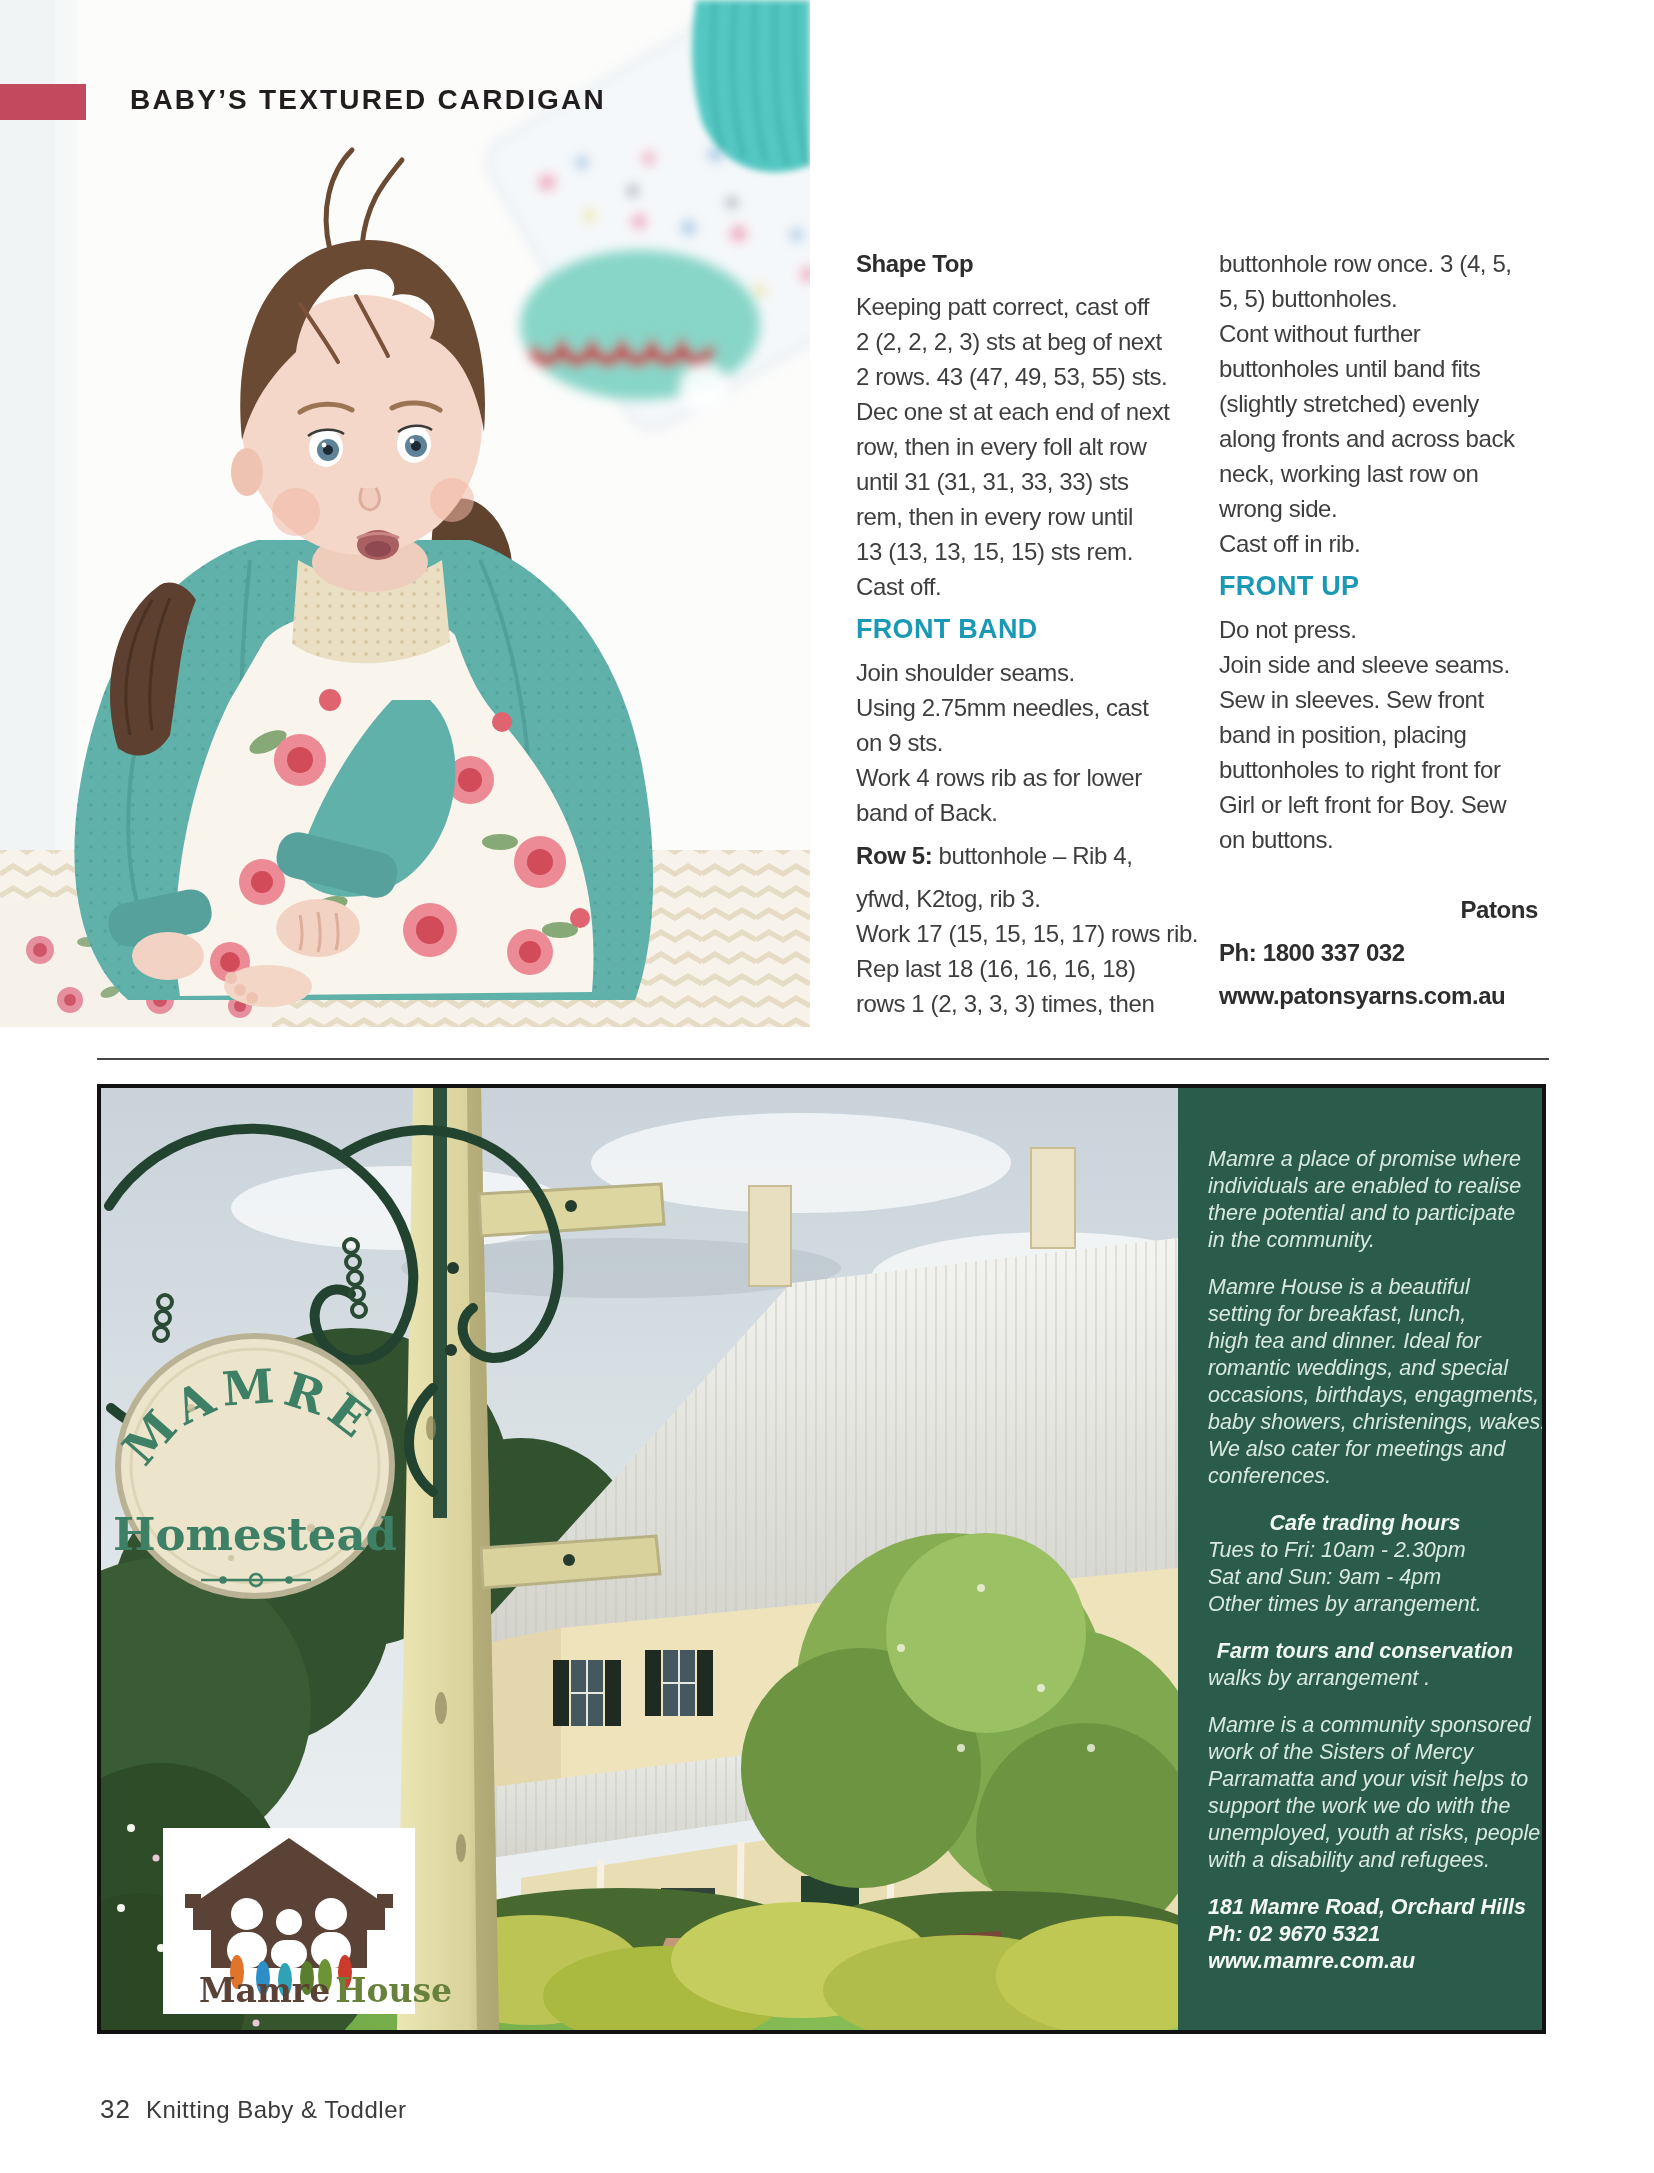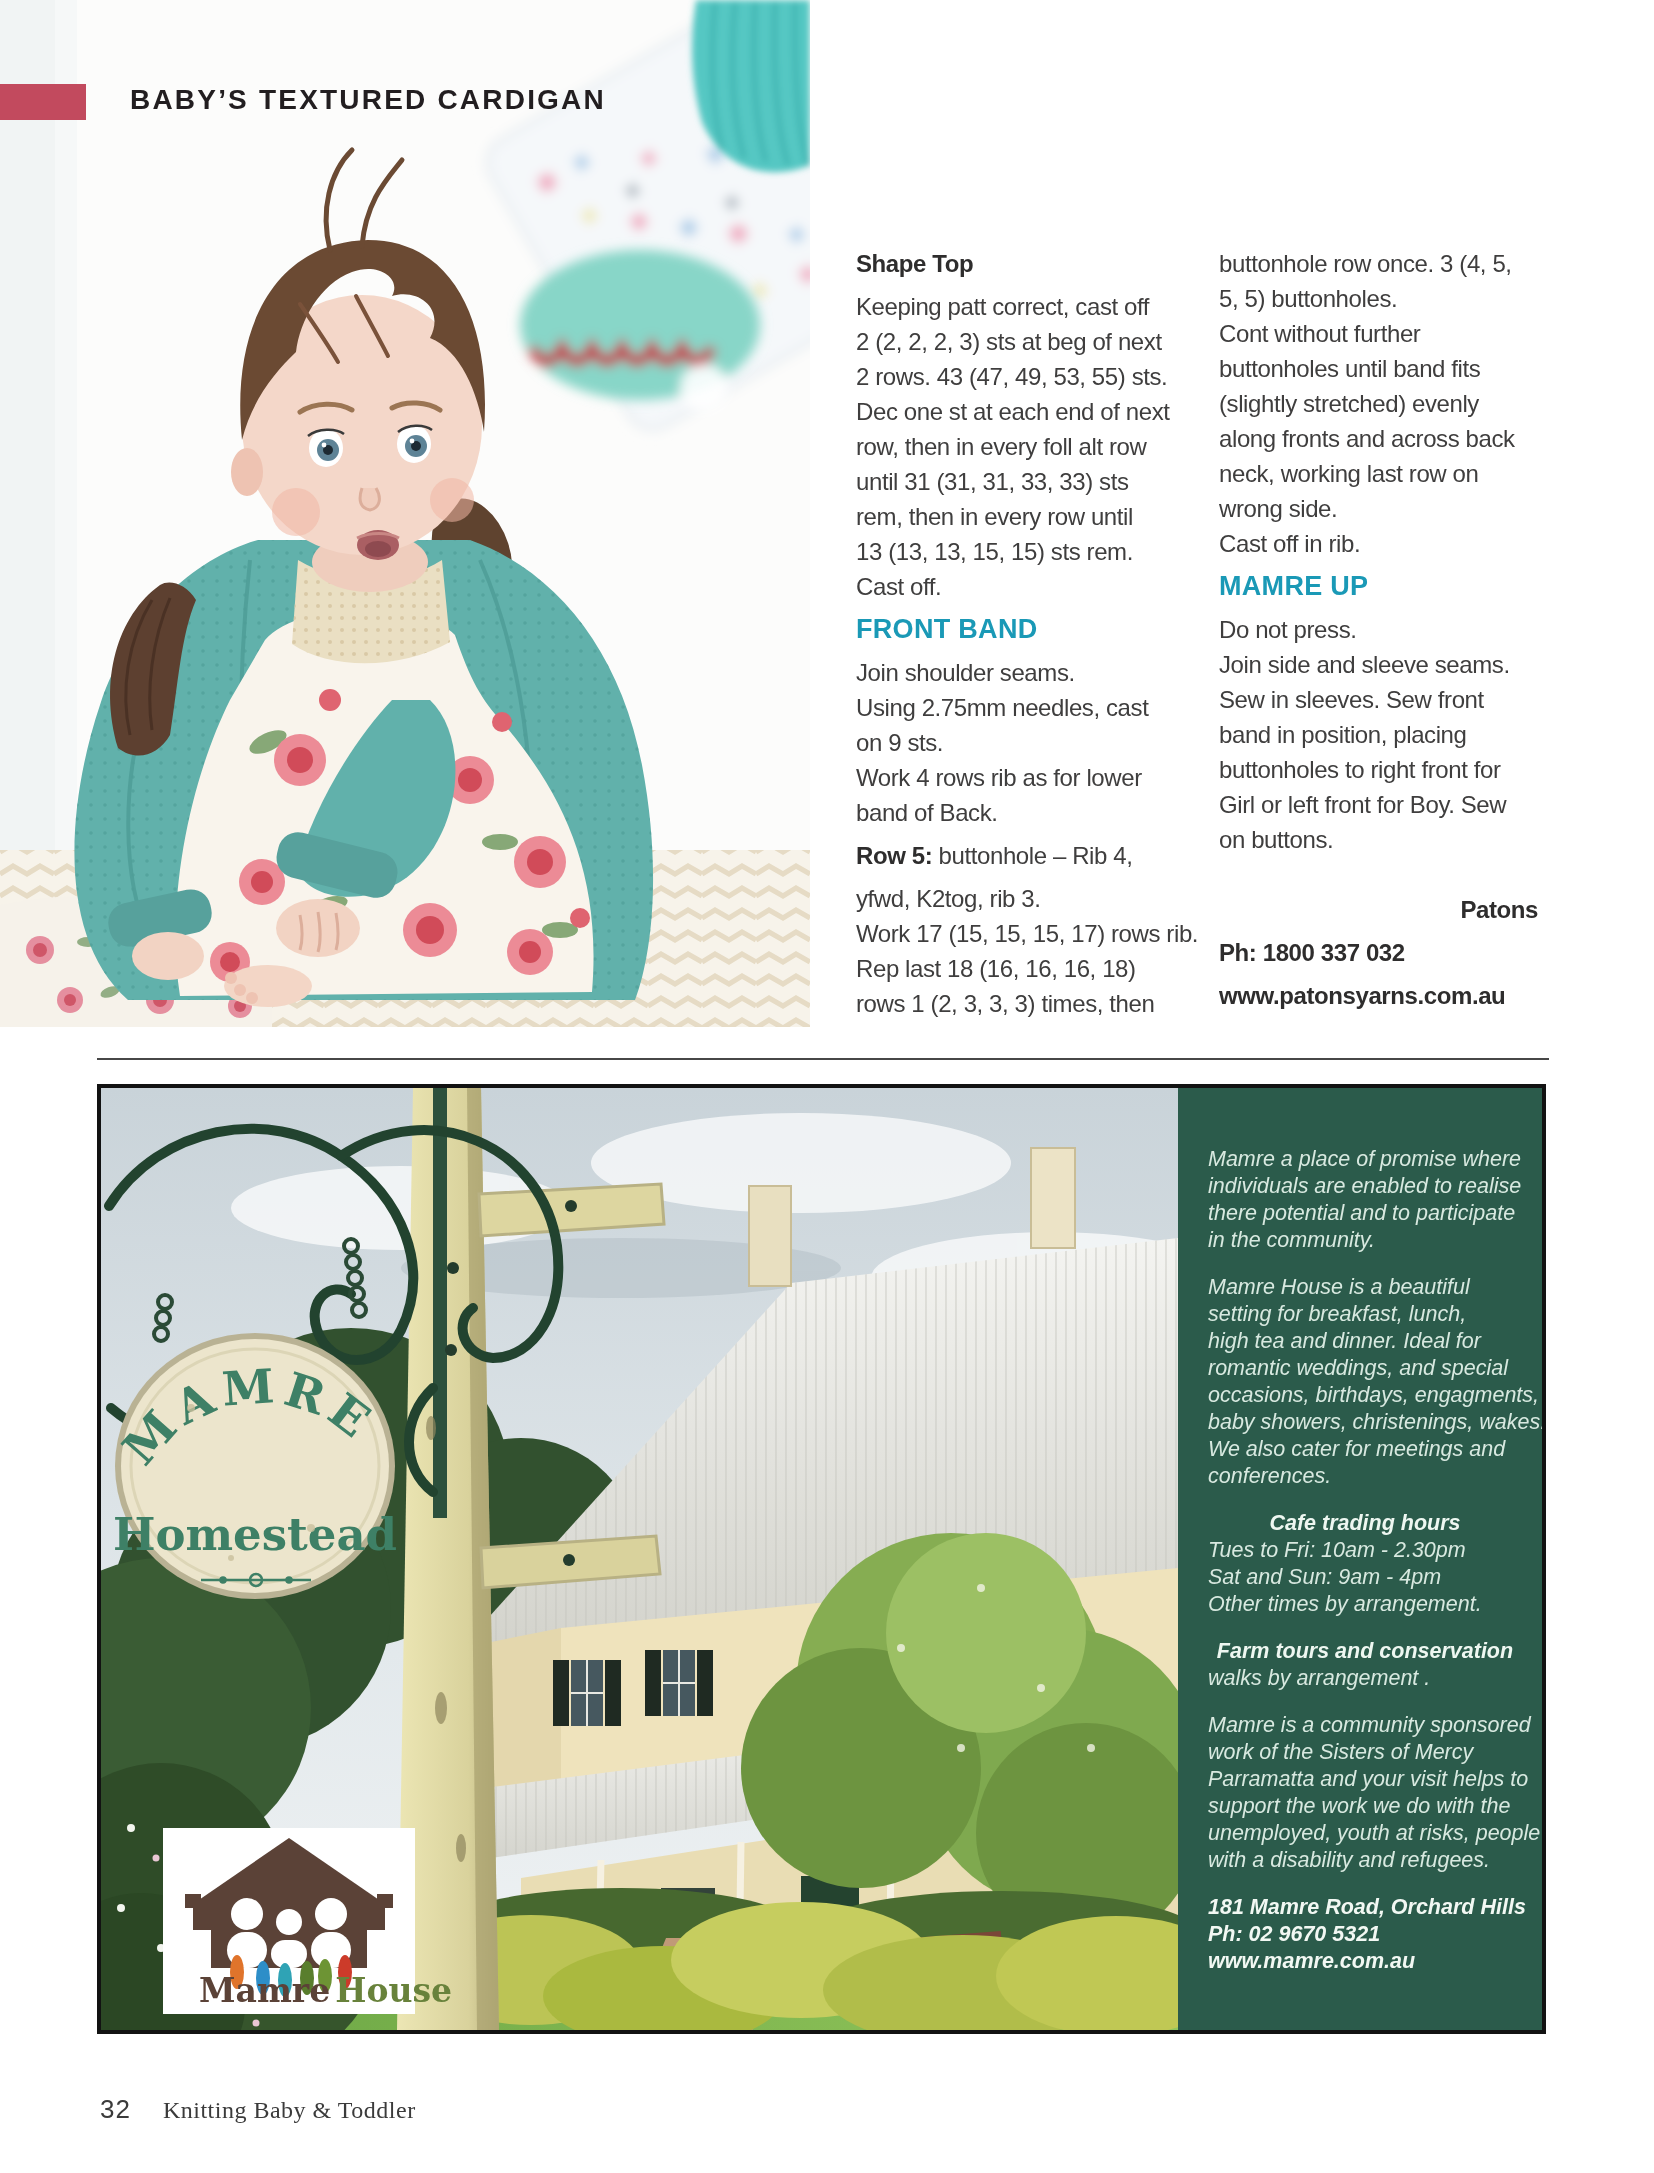--- a/index.html
+++ b/index.html
@@ -25,21 +25,21 @@
       box-sizing:border-box;display:flex;background:#2b5b4b;}
   .ad-photo{flex:none;width:1077px;height:942px;display:block;}
   .ad-panel{flex:1;background:#2b5b4b;color:#d8e9e0;font-style:italic;
             padding:58px 20px 0 30px;font-size:21.5px;line-height:27px;overflow:hidden;}
   .ad-panel p{margin:0 0 20px 0;}
   .p-head{font-weight:bold;color:#eef7f1;text-align:center;}
   .p-bold{font-weight:bold;color:#f2f8f3;}
   
   .footer{position:absolute;left:100px;top:2094px;color:#3b3b3b;}
   .footer .num{font-size:26px;letter-spacing:1px;}
-  .footer .mag{font-size:24px;margin-left:32px;letter-spacing:0.5px;font-family:Liberation Serif, serif;}
+  .footer .mag{font-size:24px;margin-left:15px;letter-spacing:0.5px;}
   svg text{user-select:none;}
 </style>
 </head>
 <body>
 
 <div class="page">
 
   <svg class="baby-photo" style="position:absolute;left:0;top:0;" width="810" height="1027" viewBox="0 0 810 1027" xmlns="http://www.w3.org/2000/svg" xmlns:xlink="http://www.w3.org/1999/xlink">
     <defs>
       <filter id="blur6">
@@ -290,21 +290,21 @@
   <div class="col col2">
     <p class="pre">buttonhole row once. 3 (4, 5,
 5, 5) buttonholes.
 Cont without further
 buttonholes until band fits
 (slightly stretched) evenly
 along fronts and across back
 neck, working last row on
 wrong side.
 Cast off in rib.</p>
-    <p class="teal-head">MAMRE UP</p>
+    <p class="teal-head">FRONT UP</p>
     <p class="pre">Do not press.
 Join side and sleeve seams.
 Sew in sleeves. Sew front
 band in position, placing
 buttonholes to right front for
 Girl or left front for Boy. Sew
 on buttons.</p>
     <p class="bold contact">Patons</p>
     <p class="bold">Ph: 1800 337 032</p>
     <p class="bold">www.patonsyarns.com.au</p>

